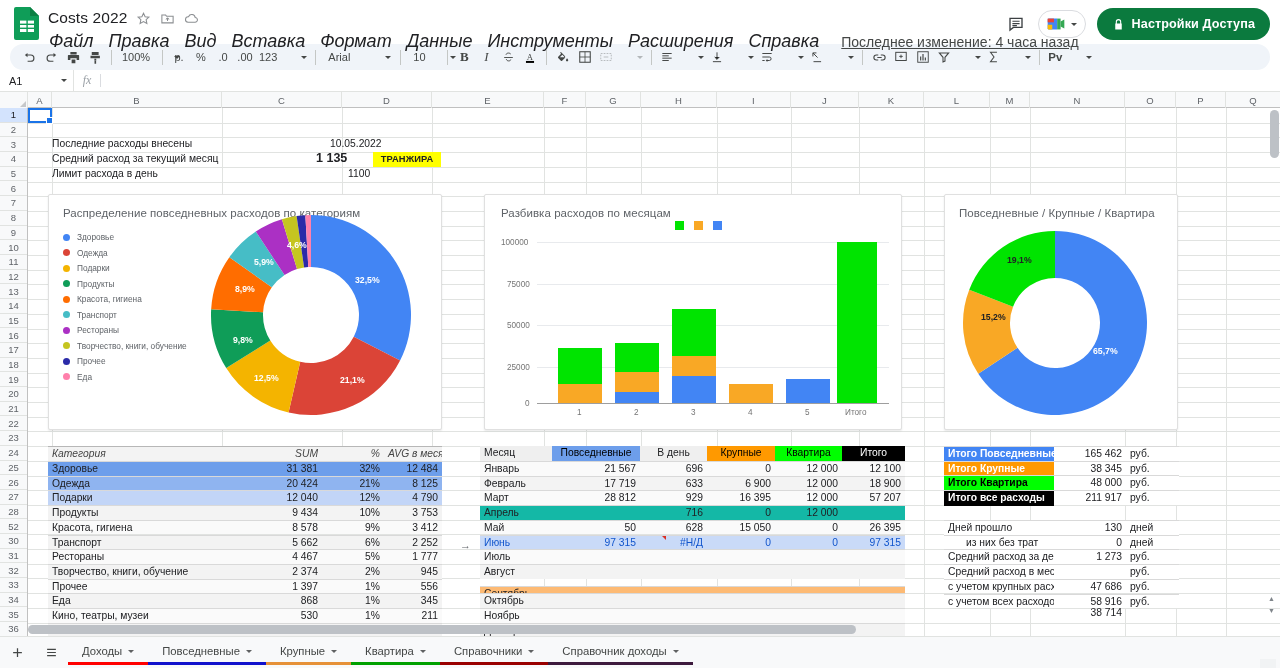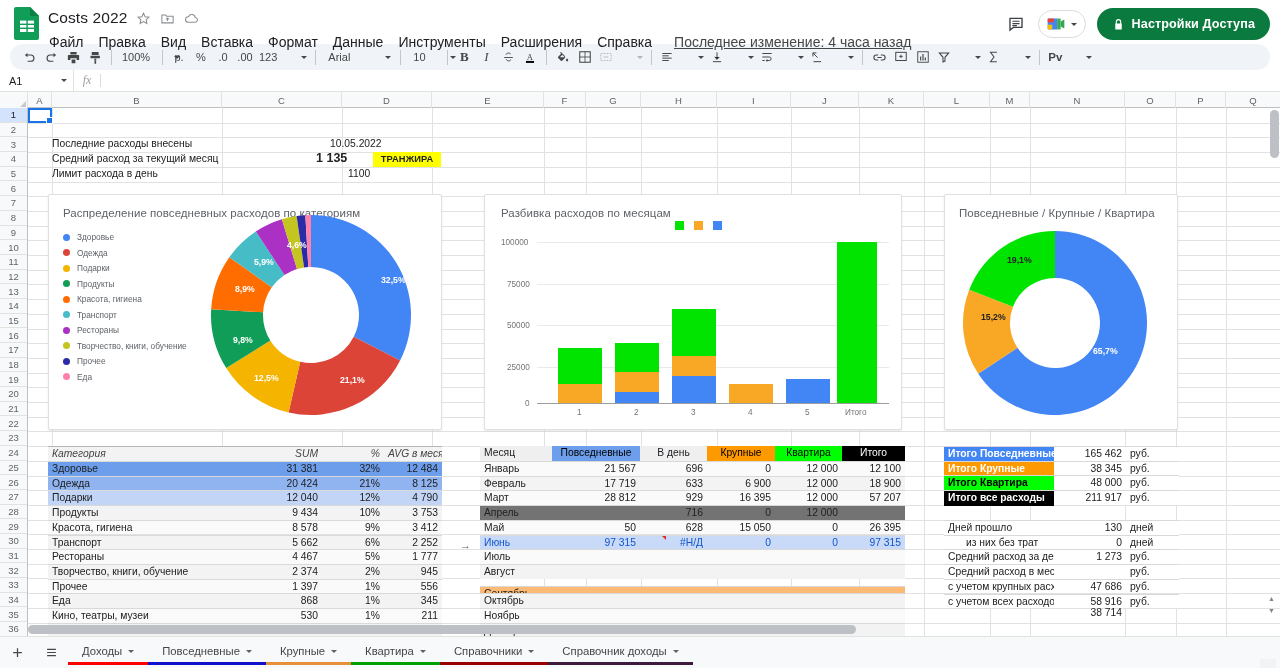--- a/index.html
+++ b/index.html
@@ -16,21 +16,21 @@
   
   .header { height:44px; display:flex; align-items:flex-start; padding:6px 12px 0 10px; position:relative; }
   .logo { width:34px; height:34px; margin-right:4px; display:flex; align-items:center; justify-content:center; flex:none; }
   .logo svg { display:block; }
   .title-block { display:flex; flex-direction:column; padding-top:2px; flex:1; min-width:0; }
   .title-row { display:flex; align-items:center; gap:9px; height:20px; }
   .doc-title { font-size:15.5px; color:#202124; letter-spacing:0.1px; white-space:nowrap; }
   .hdr-icon { width:15px; height:15px; opacity:0.72; display:inline-block; }
   .hdr-icon svg { display:block; }
   .menu-row { display:flex; align-items:center; gap:13px; height:21px; margin-top:3px; }
-  .menu-item { font-size:14px; color:#202124; cursor:pointer; white-space:nowrap; padding:1px 1px; }
+  .menu-item { font-size:18px; color:#202124; cursor:pointer; white-space:nowrap; padding:1px 1px;font-style:italic; }
   .last-edit { font-size:14px; color:#444746; text-decoration:underline; margin-left:8px; white-space:nowrap; cursor:pointer; }
   .header-right { position:absolute; right:10px; top:8px; display:flex; align-items:center; gap:11px; }
   .cmt-icon { width:22px; height:22px; display:flex; align-items:center; justify-content:center; cursor:pointer; }
   .meet-btn { width:48px; height:28px; border:1px solid #dadce0; border-radius:14px; display:flex; align-items:center; justify-content:center; gap:2px; cursor:pointer; background:#fff; }
   .share-btn { height:32px; background:#0b7a3e; color:#fff; border-radius:16px; display:flex; align-items:center; gap:7px; padding:0 15px; font-size:12.6px; font-weight:600; cursor:pointer; letter-spacing:0.1px; }
 
   
   .toolbar { height:26px; margin:0 10px; background:#f0f4f9; border-radius:13px; display:flex; align-items:center; padding:0 8px; gap:0px; }
   .tb { height:22px; min-width:22px; display:flex; align-items:center; justify-content:center; border-radius:4px; cursor:pointer; color:#444746; font-size:11px; padding:0 3px;gap:21px; }
   .tb.dis { opacity:0.35; cursor:default; }
@@ -390,21 +390,21 @@
           <div class="rowcell">19</div>
           <div class="rowcell">20</div>
           <div class="rowcell">21</div>
           <div class="rowcell">22</div>
           <div class="rowcell">23</div>
           <div class="rowcell">24</div>
           <div class="rowcell">25</div>
           <div class="rowcell">26</div>
           <div class="rowcell">27</div>
           <div class="rowcell">28</div>
-          <div class="rowcell">29</div>
+          <div class="rowcell">52</div>
           <div class="rowcell">30</div>
           <div class="rowcell">31</div>
           <div class="rowcell">32</div>
           <div class="rowcell">33</div>
           <div class="rowcell">34</div>
           <div class="rowcell">35</div>
           <div class="rowcell">36</div>
         </div>
       <div class="canvas" id="canvas">
           <div class="gline-v" style="left: 1198px;"></div>
@@ -521,21 +521,21 @@
               <path d="M 79.57292390506194 199.45268727865772 A 100 100 0 0 1 17.2322063914917 155.05111843067345 L 61.31145906791602 127.46453684672325 A 48 48 0 0 0 91.23500347442973 148.77728989375572 Z" fill="#f4b400"></path>
               <path d="M 17.2322063914917 155.05111843067345 A 100 100 0 0 1 2.1598449891024813 96.34814655179768 L 54.076725594769194 99.2871103448629 A 48 48 0 0 0 61.31145906791602 127.46453684672325 Z" fill="#0f9d58"></path>
               <path d="M 2.1598449891024813 96.34814655179768 A 100 100 0 0 1 20.36607492828159 44.24272965777326 L 62.815715965575166 74.27651023573117 A 48 48 0 0 0 54.076725594769194 99.2871103448629 Z" fill="#ff6d00"></path>
               <path d="M 20.36607492828159 44.24272965777326 A 100 100 0 0 1 46.83541293715688 18.592156638682937 L 75.52099820983531 61.96423518656781 A 48 48 0 0 0 62.815715965575166 74.27651023573117 Z" fill="#46bdc6"></path>
               <path d="M 46.83541293715688 18.592156638682937 A 100 100 0 0 1 72.89638331717278 6.32879484411697 L 88.03026399224294 56.07782152517615 A 48 48 0 0 0 75.52099820983531 61.96423518656781 Z" fill="#ab30c4"></path>
               <path d="M 72.89638331717278 6.32879484411697 A 100 100 0 0 1 87.59892174477477 3.0423881397349106 L 95.08748243749189 54.50034630707275 A 48 48 0 0 0 88.03026399224294 56.07782152517615 Z" fill="#c5c520"></path>
               <path d="M 87.59892174477477 3.0423881397349106 A 100 100 0 0 1 96.34814655179753 2.1598449891024956 L 99.28711034486281 54.0767255947692 A 48 48 0 0 0 95.08748243749189 54.50034630707275 Z" fill="#2b2ba8"></path>
               <path d="M 96.34814655179753 2.1598449891024956 A 100 100 0 0 1 101.99999999999999 2 L 101.99999999999999 54 A 48 48 0 0 0 99.28711034486281 54.0767255947692 Z" fill="#ff80ab"></path>
             </svg>
 
-          <div class="pielbl" style="left:332px;top:80px;color:#fff;">32,5%</div>
+          <div class="pielbl" style="left:306px;top:80px;color:#fff;">32,5%</div>
           <div class="pielbl" style="left:291px;top:180px;color:#fff;">21,1%</div>
           <div class="pielbl" style="left:205px;top:178px;color:#fff;">12,5%</div>
           <div class="pielbl" style="left:184px;top:140px;color:#fff;">9,8%</div>
           <div class="pielbl" style="left:186px;top:89px;color:#fff;">8,9%</div>
           <div class="pielbl" style="left:205px;top:62px;color:#fff;">5,9%</div>
           <div class="pielbl" style="left:238px;top:45px;color:#fff;">4,6%</div>
         </div>
 
         <div class="card" style="left:456px;top:86px;width:418px;height:236px;">
           <div class="card-title" style="left:16px;top:12px;">Разбивка расходов по месяцам</div>
@@ -702,21 +702,21 @@
                 <div class="tcell r" style="width: 63px;">18 900</div>
               </div>
               <div class="trow" style="left: 0px; top: 44.4px; width: 425px; height: 14.7px; background: rgb(250, 250, 250); border-top: 1px solid rgb(217, 217, 217);">
                 <div class="tcell " style="width: 72px;">Март</div>
                 <div class="tcell r" style="width: 88px;">28 812</div>
                 <div class="tcell r" style="width: 67px;">929</div>
                 <div class="tcell r" style="width: 68px;">16 395</div>
                 <div class="tcell r" style="width: 67px;">12 000</div>
                 <div class="tcell r" style="width: 63px;">57 207</div>
               </div>
-              <div class="trow" style="left: 0px; top: 59.1px; width: 425px; height: 14.7px; background: #737373; border-top: 1px solid rgb(217, 217, 217);">
+              <div class="trow" style="left: 0px; top: 59.1px; width: 425px; height: 14.7px; background: #14b8a6; border-top: 1px solid rgb(217, 217, 217);">
                 <div class="tcell " style="width: 72px;">Апрель</div>
                 <div class="tcell r" style="width: 88px;"></div>
                 <div class="tcell r" style="width: 67px;">716</div>
                 <div class="tcell r" style="width: 68px;">0</div>
                 <div class="tcell r" style="width: 67px;">12 000</div>
                 <div class="tcell r" style="width: 63px;"></div>
               </div>
               <div class="trow" style="left: 0px; top: 73.8px; width: 425px; height: 14.7px; background: rgb(250, 250, 250); border-top: 1px solid rgb(217, 217, 217);">
                 <div class="tcell " style="width: 72px;">Май</div>
                 <div class="tcell r" style="width: 88px;">50</div>

